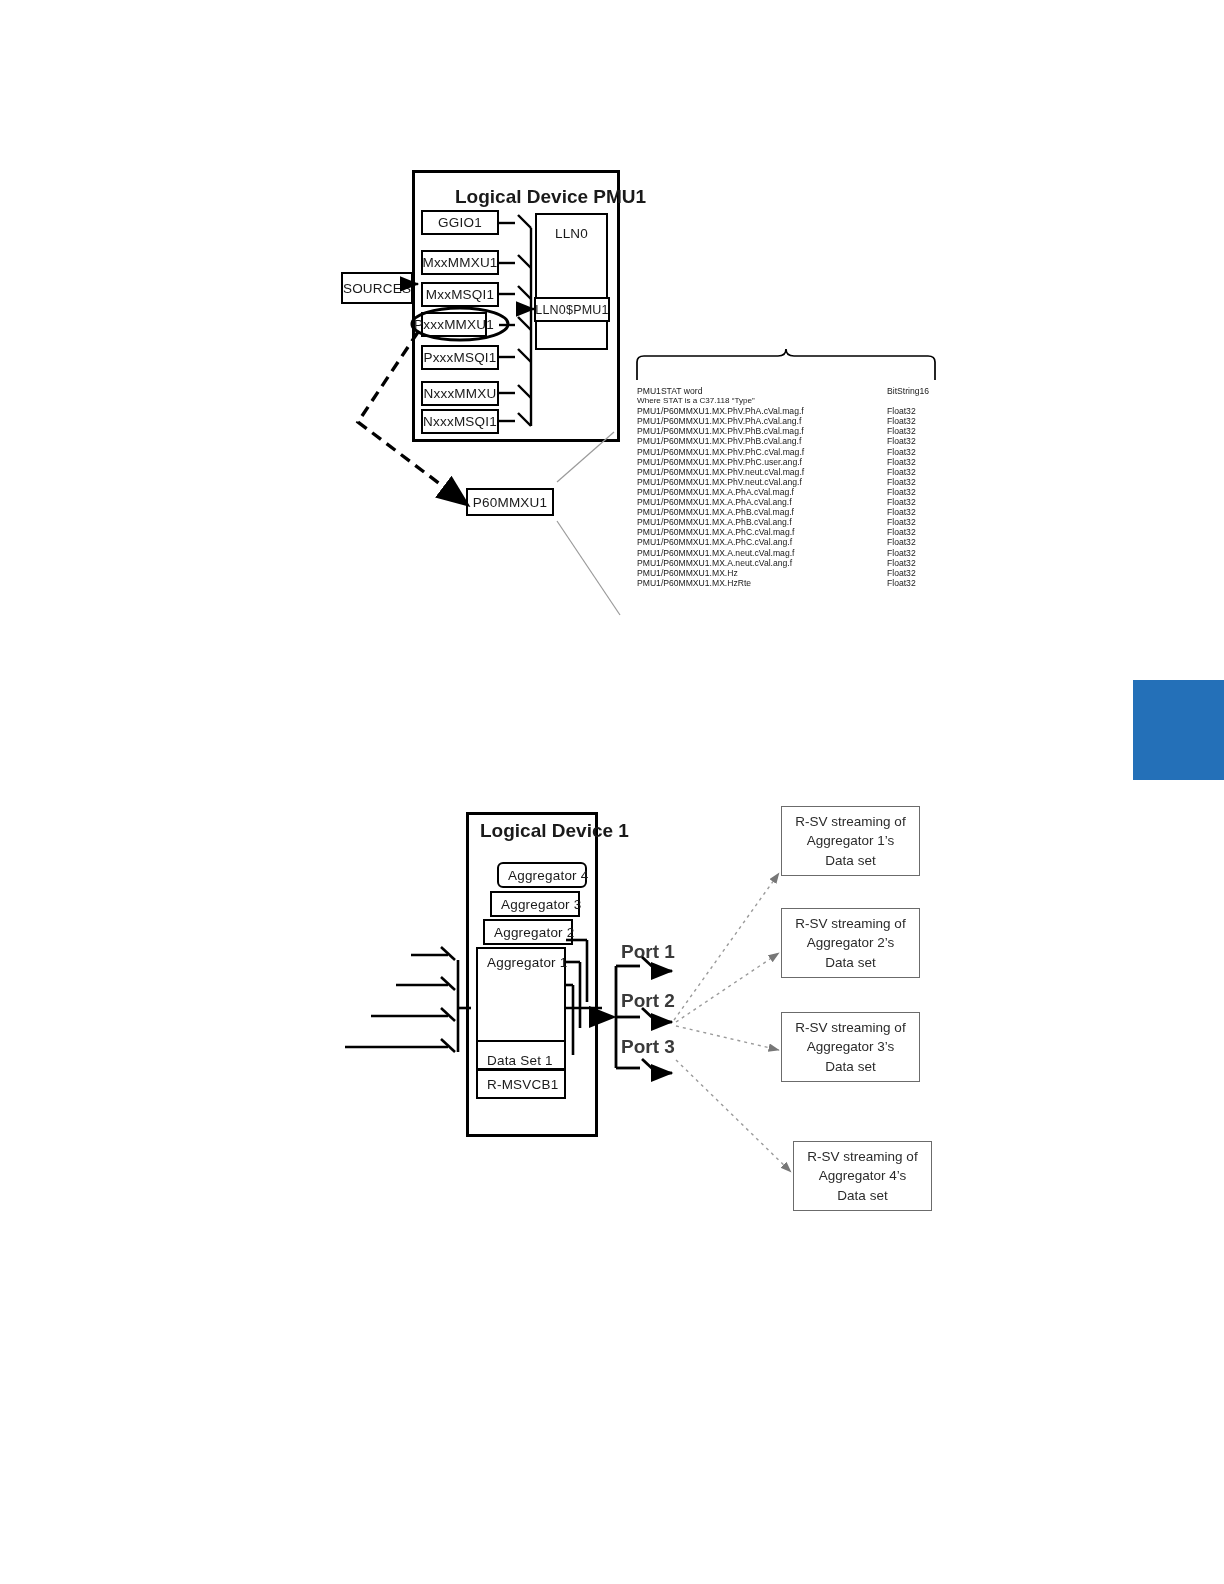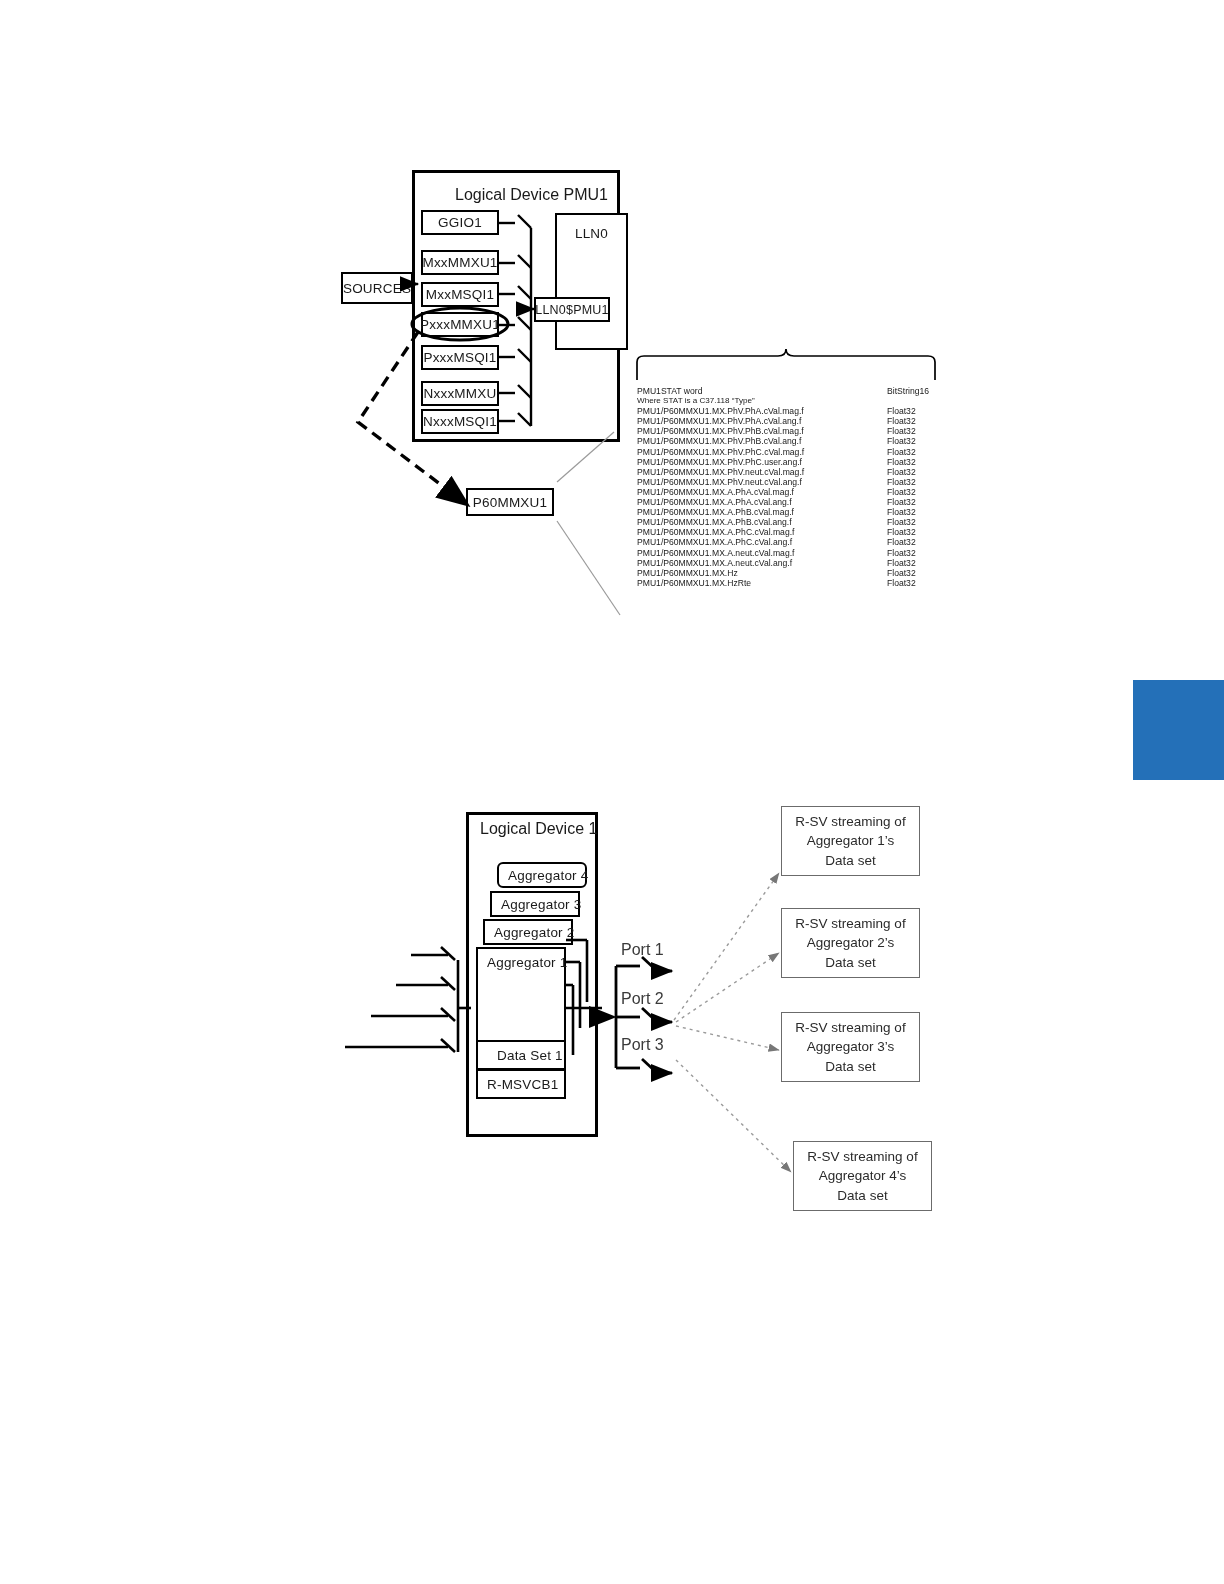--- a/index.html
+++ b/index.html
@@ -8,21 +8,21 @@
   svg.layer{position:absolute;left:0;top:0;width:1224px;height:1584px;overflow:visible;}
 
   .bx{position:absolute;box-sizing:border-box;border:2.5px solid #000;background:#fff;
       display:flex;align-items:center;justify-content:center;text-align:center;}
   .bx.thin{border-width:2px;}
   .bx.outer{border-width:3px;}
   .bx.gray{border:1.6px solid #6b6b6b;}
 
   .lbl{font-size:13.5px;letter-spacing:.2px;white-space:nowrap;}
   .lbl-sm{font-size:12.5px;}
-  .title{position:absolute;font-size:16px;white-space:nowrap;}
+  .title{position:absolute;font-size:19px;white-space:nowrap;font-weight:bold;}
 
   .note{position:absolute;font-size:13.8px;line-height:1.42;width:300px;}
 
   .listwrap{position:absolute;font-size:8.6px;line-height:10.1px;white-space:nowrap;}
   .row{position:relative;height:10.1px;}
   .row .nm{position:absolute;left:0;top:0;}
   .row .ty{position:absolute;left:250px;top:0;}
   .row.note2 .nm{font-size:8.1px;}
 
   .blue{position:absolute;background:#2470b8;}
@@ -43,34 +43,34 @@
 
   <div class="bx" style="left:421px;top:210px;width:78px;height:25px;">
     <span class="lbl">GGIO1</span>
     </div>
   <div class="bx" style="left:421px;top:250px;width:78px;height:25px;">
     <span class="lbl">MxxMMXU1</span>
     </div>
   <div class="bx" style="left:421px;top:282px;width:78px;height:25px;">
     <span class="lbl">MxxMSQI1</span>
     </div>
-  <div class="bx" style="left:421px;top:312px;width:78px;height:25px;">
+  <div class="bx" style="left:421px;top:312px;width:66px;height:25px;">
     <span class="lbl">PxxxMMXU1</span>
     </div>
   <div class="bx" style="left:421px;top:345px;width:78px;height:25px;">
     <span class="lbl">PxxxMSQI1</span>
     </div>
   <div class="bx" style="left:421px;top:381px;width:78px;height:25px;">
     <span class="lbl">NxxxMMXU</span>
     </div>
   <div class="bx" style="left:421px;top:409px;width:78px;height:25px;">
     <span class="lbl">NxxxMSQI1</span>
     </div>
 
-  <div class="bx" style="left:535px;top:213px;width:73px;height:137px;align-items:flex-start;margin-left:20px;">
+  <div class="bx" style="left:535px;top:213px;width:73px;height:137px;align-items:flex-start;">
     <span class="lbl" style="margin-top:11px;">LLN0</span>
   </div>
   <div class="bx" style="left:534px;top:297px;width:76px;height:25px;">
     <span class="lbl-sm lbl">LLN0$PMU1</span>
   </div>
 
   <div class="bx" style="left:466px;top:488px;width:88px;height:28px;">
     <span class="lbl">P60MMXU1</span>
   </div>
 
@@ -167,21 +167,21 @@
   <div class="bx" style="left:490px;top:891px;width:90px;height:26px;justify-content:flex-start;padding-left:9px;">
     <span class="lbl">Aggregator 3</span>
     </div>
   <div class="bx" style="left:483px;top:919px;width:90px;height:26px;justify-content:flex-start;padding-left:9px;">
     <span class="lbl">Aggregator 2</span>
     </div>
   <div class="bx" style="left:476px;top:947px;width:90px;height:100px;align-items:flex-start;justify-content:flex-start;padding-left:9px;padding-top:6px;">
     <span class="lbl">Aggregator 1</span>
     </div>
 
-  <div class="bx" style="left:476px;top:1040px;width:90px;height:30px;justify-content:flex-start;padding-left:19px;">
+  <div class="bx" style="left:476px;top:1040px;width:90px;height:30px;justify-content:flex-start;padding-left:9px;align-items:flex-end;">
     <span class="lbl">Data Set 1</span>
     </div>
   <div class="bx" style="left:476px;top:1069px;width:90px;height:30px;justify-content:flex-start;padding-left:9px;">
     <span class="lbl">R-MSVCB1</span>
     </div>
 
   <div class="title" style="left:621px;top:941px;color:#3a3a3a;">Port 1</div>
   <div class="title" style="left:621px;top:990px;color:#3a3a3a;">Port 2</div>
   <div class="title" style="left:621px;top:1036px;color:#3a3a3a;">Port 3</div>
 

